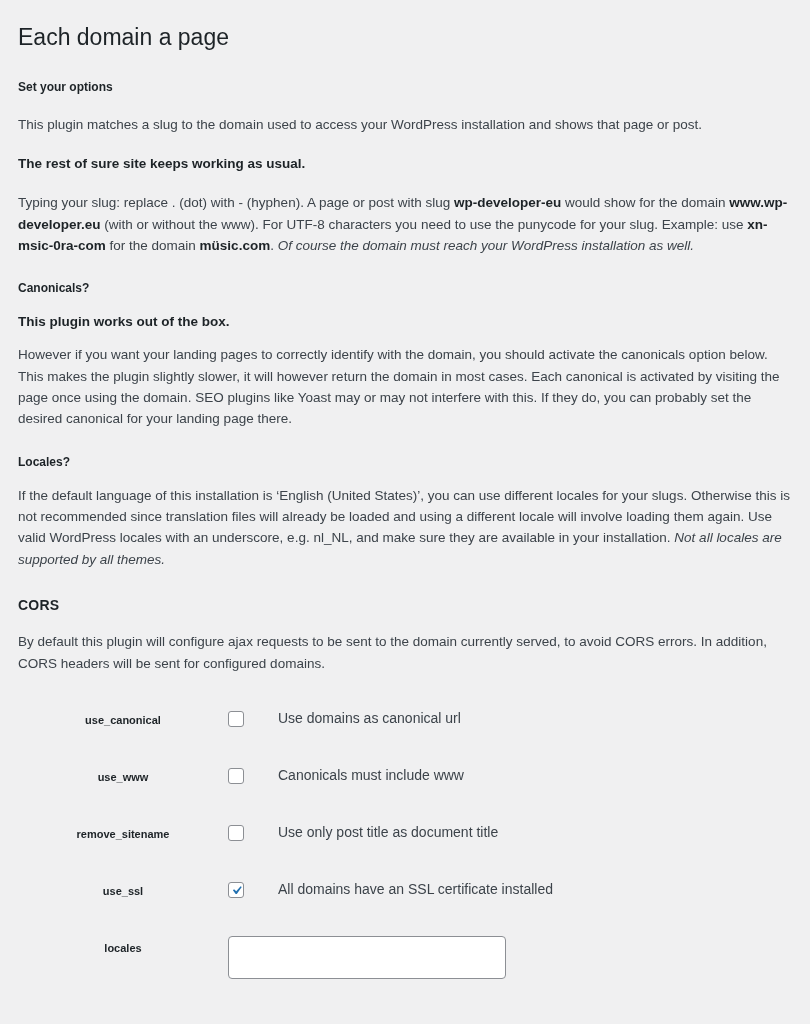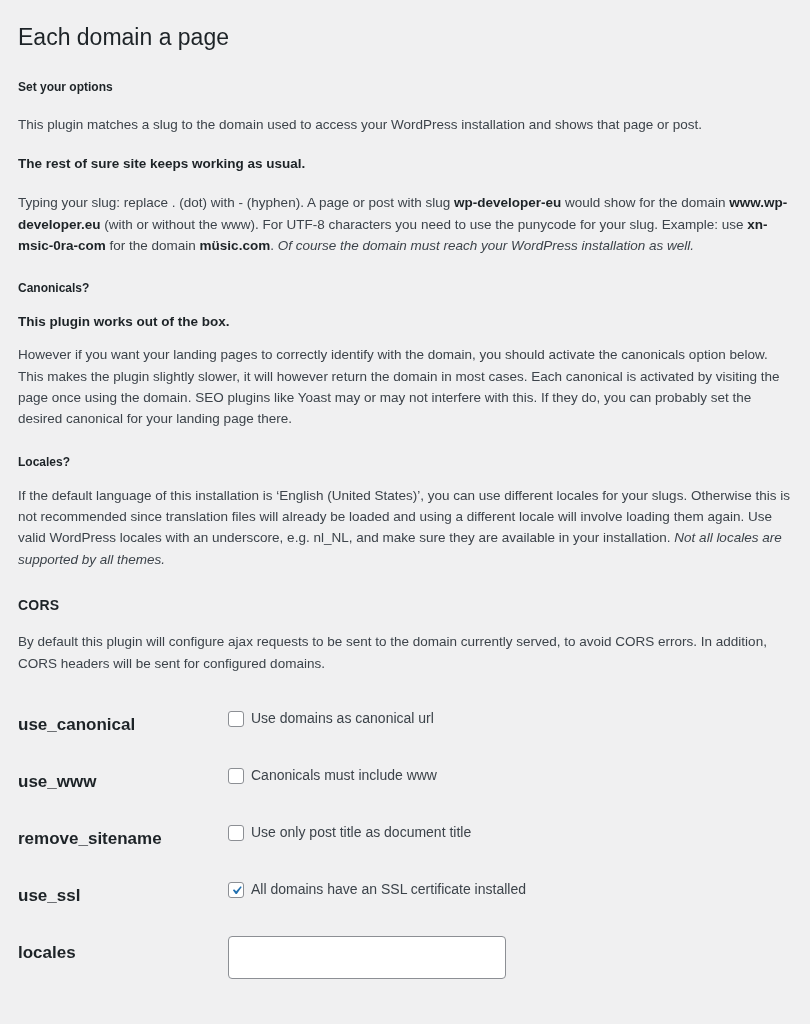--- a/index.html
+++ b/index.html
@@ -78,25 +78,26 @@
   }
   .field-row {
     display: flex;
     align-items: flex-start;
     margin-bottom: 27px;
     min-height: 30px;
   }
   .field-label {
     width: 210px;
     flex: 0 0 210px;
-    font-size: 17px;
+    font-size: 11px;
     font-weight: 700;
     color: #1d2327;
     padding-top: 5px;
     line-height: 1.4;
+    text-align: center;
   }
   .field-control {
     flex: 1 1 auto;
     display: flex;
     align-items: flex-start;
   }
   .cb-line {
     display: flex;
     align-items: center;
     gap: 7px;
@@ -118,20 +119,21 @@
     left: -1px;
     width: 17px;
     height: 19px;
     display: none;
   }
   .checkbox.checked svg { display: block; }
   .cb-text {
     font-size: 14px;
     line-height: 1.5;
     color: #3c434a;
+    margin-left: 27px;
   }
   .ta-wrap { display: flex; flex-direction: column; }
   .textarea-box {
     width: 278px;
     height: 43px;
     background: #fff;
     border: 1px solid #8c8f94;
     border-radius: 4px;
     box-sizing: border-box;
     position: relative;

